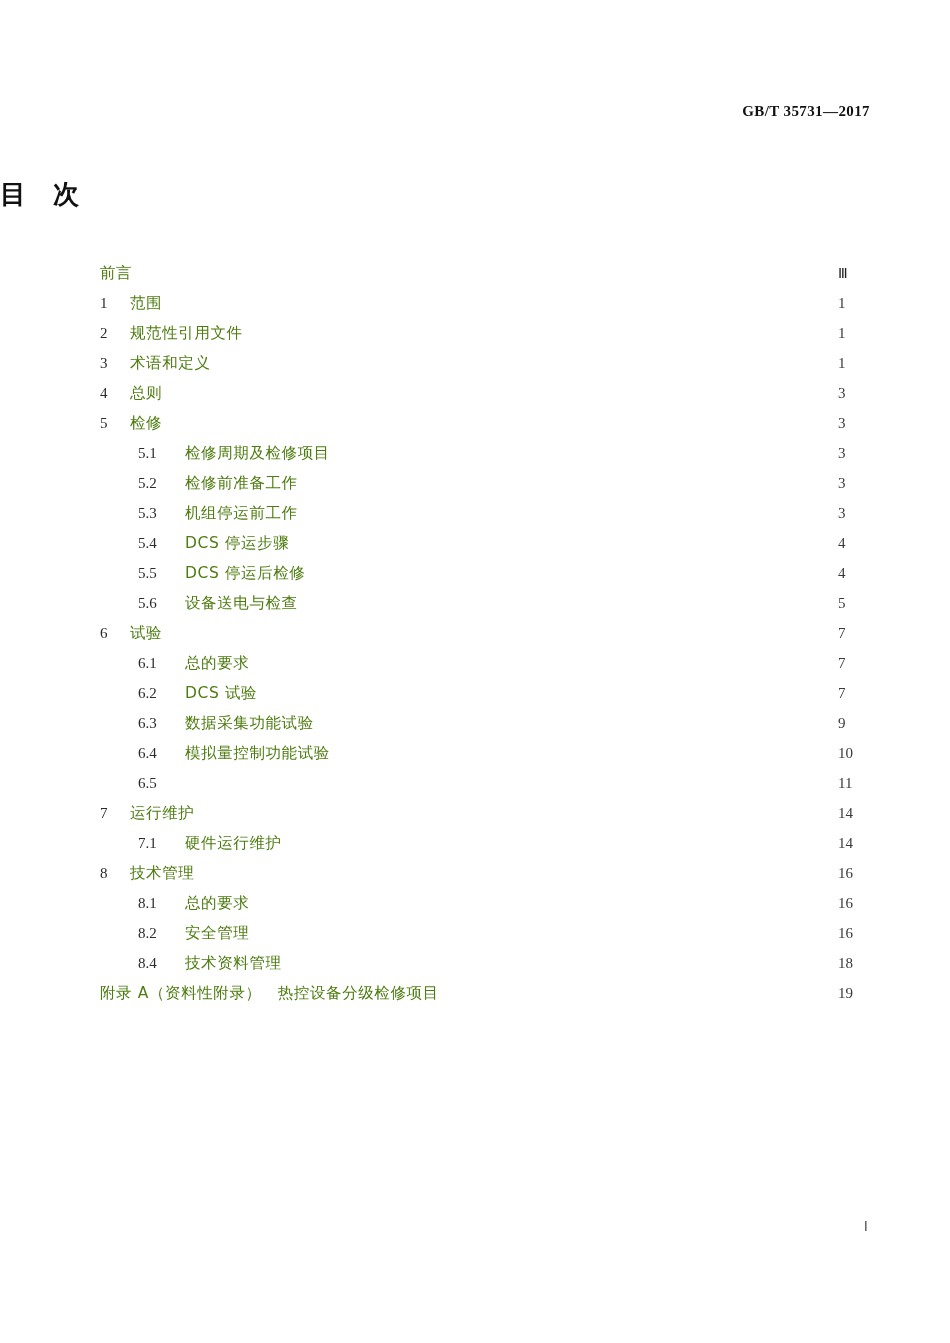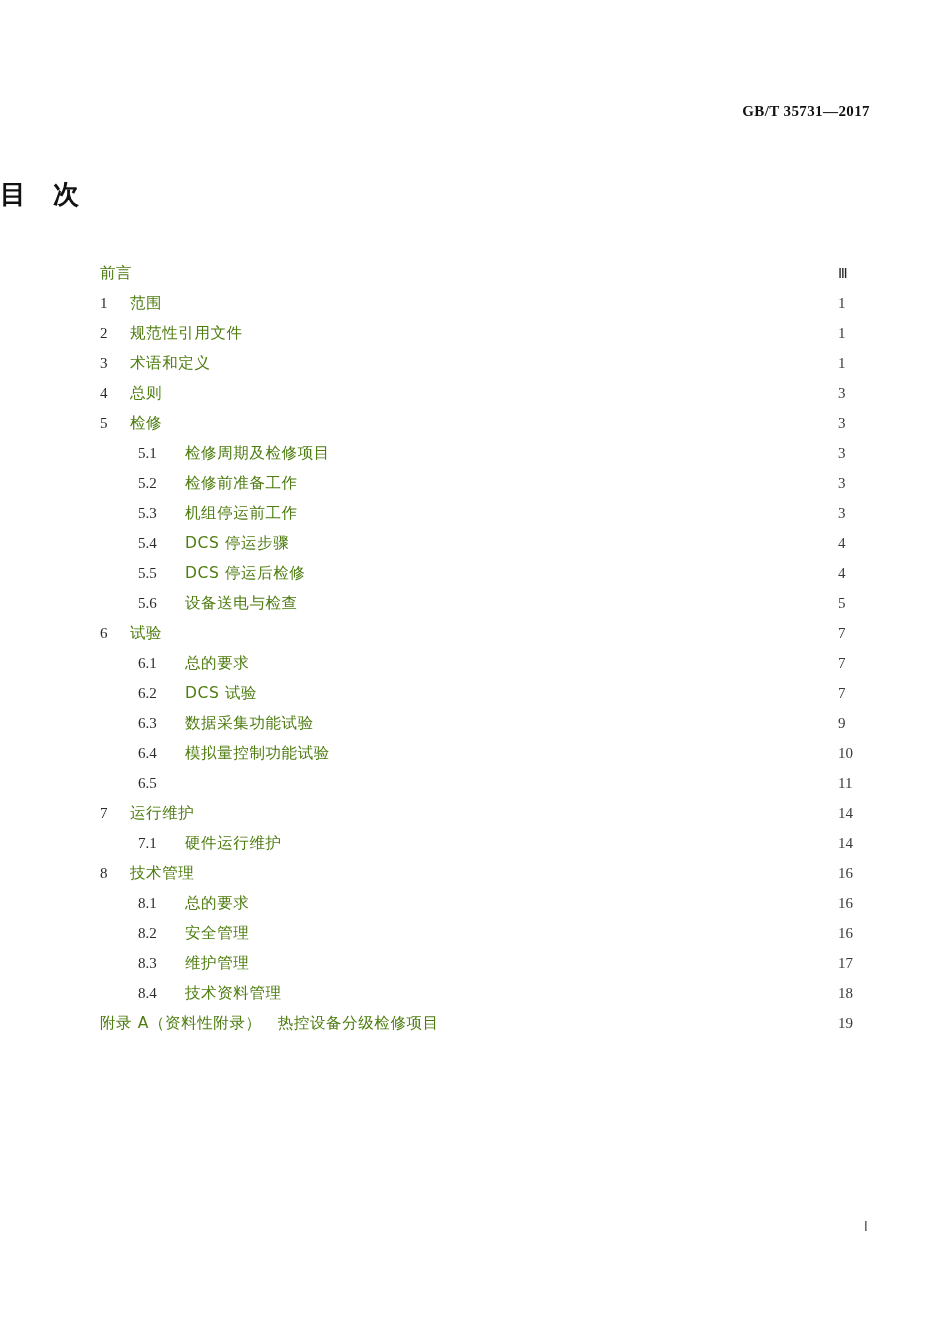--- a/index.html
+++ b/index.html
@@ -273,26 +273,20 @@
         <span class="label">总的要求</span>
         <span class="leader"></span>
         <span class="pageno">16</span>
       </div>
       <div class="toc-row lvl-1 sp-wide">
         <span class="num">8.2</span>
         <span class="label">安全管理</span>
         <span class="leader"></span>
         <span class="pageno">16</span>
       </div>
-      <div class="toc-row lvl-1 sp-wide">
-        <span class="num">8.3</span>
-        <span class="label">维护管理</span>
-        <span class="leader"></span>
-        <span class="pageno">17</span>
-      </div>
       <div class="toc-row lvl-1 sp-tight">
         <span class="num">8.4</span>
         <span class="label">技术资料管理</span>
         <span class="leader"></span>
         <span class="pageno">18</span>
       </div>
       <div class="toc-row lvl-plain sp-wide">
         <span class="label">附录 A（资料性附录）　热控设备分级检修项目</span>
         <span class="leader"></span>
         <span class="pageno">19</span>

